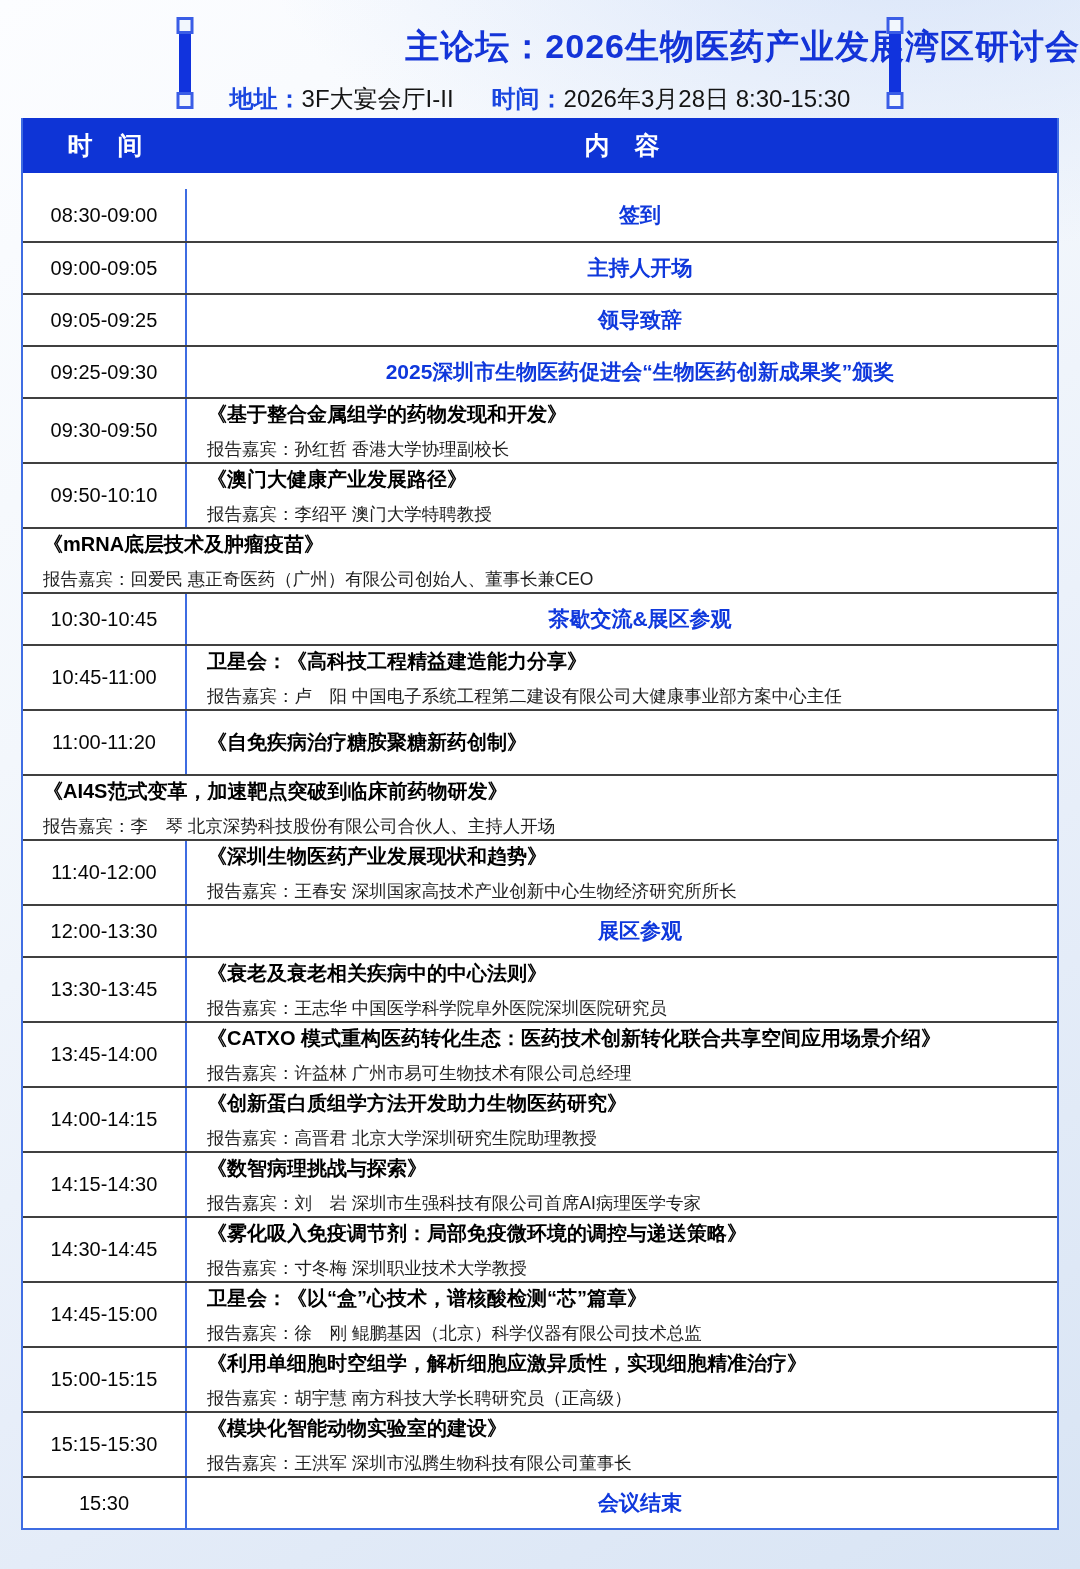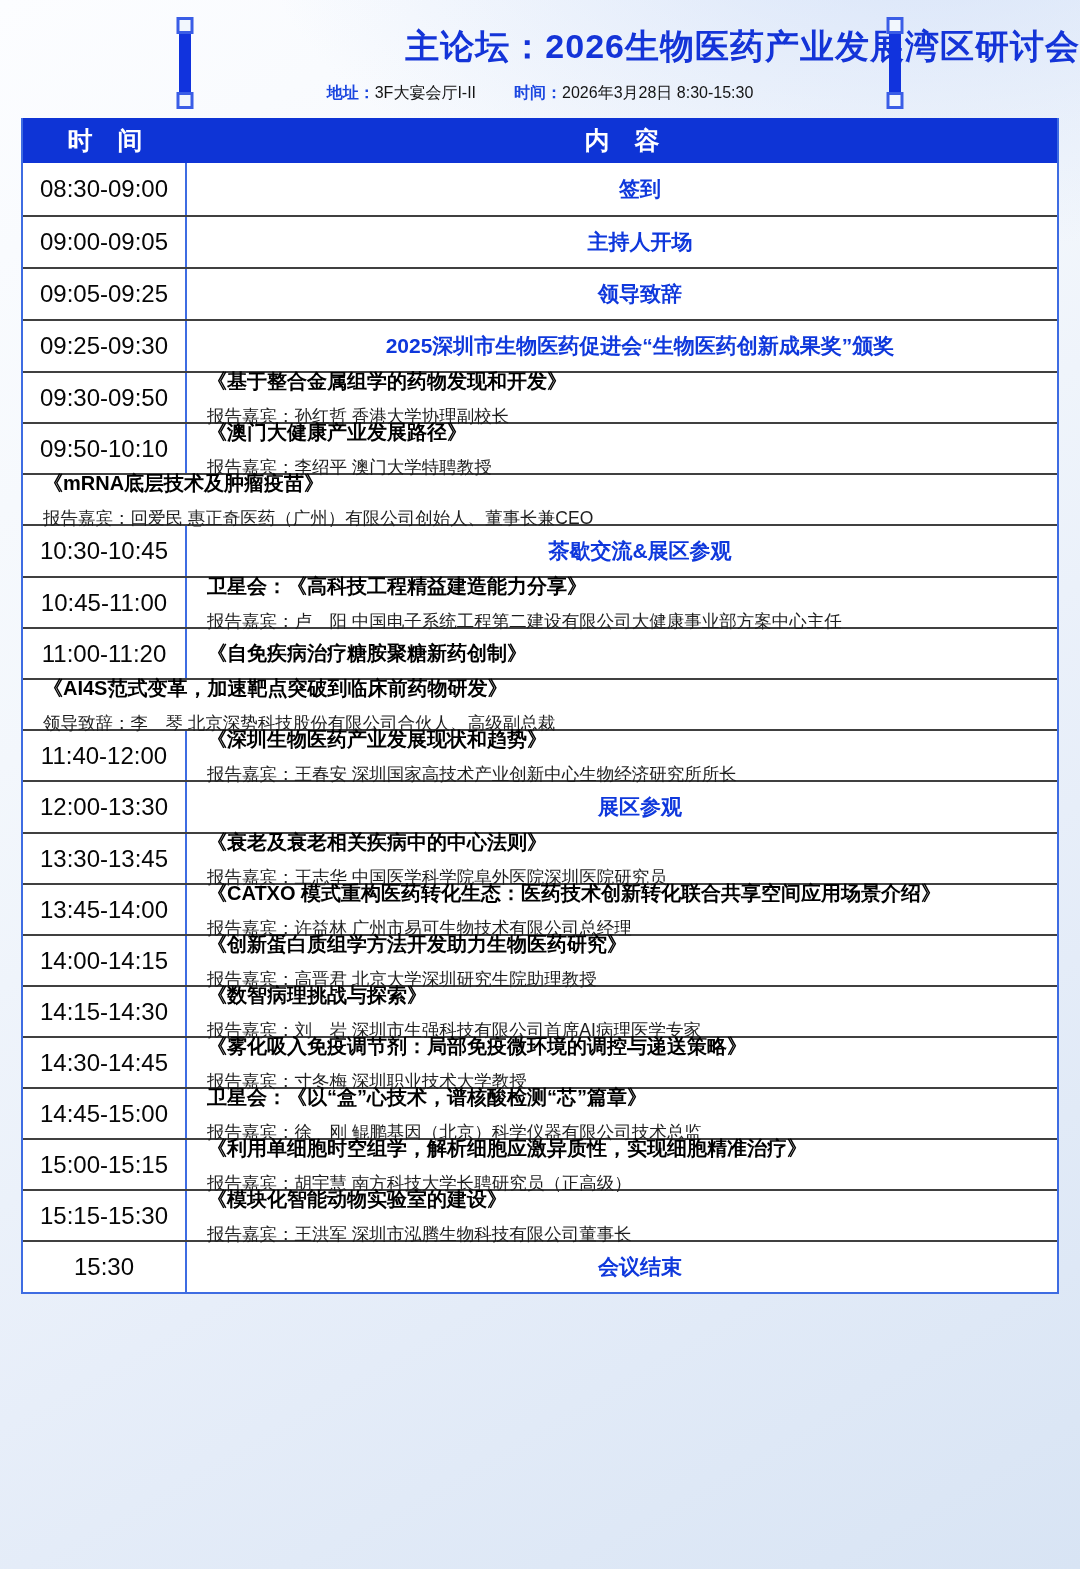--- a/index.html
+++ b/index.html
@@ -23,44 +23,44 @@
   .deco-bar::before, .deco-bar::after {
     content:""; position:absolute; left:50%; transform:translateX(-50%);
     width:11px; height:11px; background:#f2f7fd; border:3px solid #3a5de6;
   }
   .deco-bar::before { top:-5px; }
   .deco-bar::after  { bottom:-5px; }
   .main-title {
     padding-top:24px; text-align:right;
     font-size:34px; font-weight:bold; color:#1434d8; letter-spacing:1px;
   }
-  .sub-info { margin-top:13px; text-align:center; font-size:16px; color:#141414; }
+  .sub-info { margin-top:13px; text-align:center; font-size:24px; color:#141414; }
   .sub-info .lbl { color:#1a46e0; font-weight:bold; }
   .sub-info .gap { display:inline-block; width:38px; }
   .sub-info .v { color:#141414; }
 
   
   .agenda {
     position:absolute; left:21px; top:118px; width:1038px;
     border:2px solid #3e6ce2; border-top:none; background:#ffffff;
   }
-  .thead { display:flex; height:45px; background:#0e34d6; margin:-0px -0px 0; }
+  .thead { display:flex; height:55px; background:#0e34d6; margin:-0px -0px 16px; }
   .th { display:flex; align-items:center; justify-content:center;
         color:#ffffff; font-weight:bold; font-size:25px; }
   .th-time { width:164px; }
   .th-content { flex:1; }
 
   .row { display:flex; background:#ffffff; }
   .row + .row { border-top:2px solid #404040; }
   .row-section { height:52px; }
-  .row-talk { height:51px; }
+  .row-talk { height:65px; }
   .cell-time {
     width:164px; border-right:2px solid #3e6ce2; flex-shrink:0;
     display:flex; align-items:center; justify-content:center;
-    font-size:24px; color:#060606;
+    font-size:20px; color:#060606;
   }
   .cell-content { flex:1; display:flex; flex-direction:column; justify-content:center; }
   .row-section .cell-content { align-items:center;margin-left:36px; }
   .section-label { font-size:21px; font-weight:bold; color:#0f38dc; }
   .row-talk .cell-content { padding-left:20px; gap:9px; }
   .talk-title { font-size:20px; font-weight:bold; color:#000000; }
   .talk-speaker { font-size:17.5px; color:#1e1e1e; }
 </style>
 </head>
 <body>
@@ -141,21 +141,21 @@
         </div>
         <div class="row row-talk">
           <div class="cell-time">11:00-11:20</div>
           <div class="cell-content">
             <div class="talk-title">《自免疾病治疗糖胺聚糖新药创制》</div>
           </div>
         </div>
         <div class="row row-talk">
           <div class="cell-content">
             <div class="talk-title">《AI4S范式变革，加速靶点突破到临床前药物研发》</div>
-            <div class="talk-speaker">领导致辞：李　琴  北京深势科技股份有限公司合伙人、高级副总裁</div>
+            <div class="talk-speaker">报告嘉宾：李　琴  北京深势科技股份有限公司合伙人、主持人开场</div>
           </div>
         </div>
         <div class="row row-talk">
           <div class="cell-time">11:40-12:00</div>
           <div class="cell-content">
             <div class="talk-title">《深圳生物医药产业发展现状和趋势》</div>
             <div class="talk-speaker">报告嘉宾：王春安  深圳国家高技术产业创新中心生物经济研究所所长</div>
           </div>
         </div>
         <div class="row row-section">

